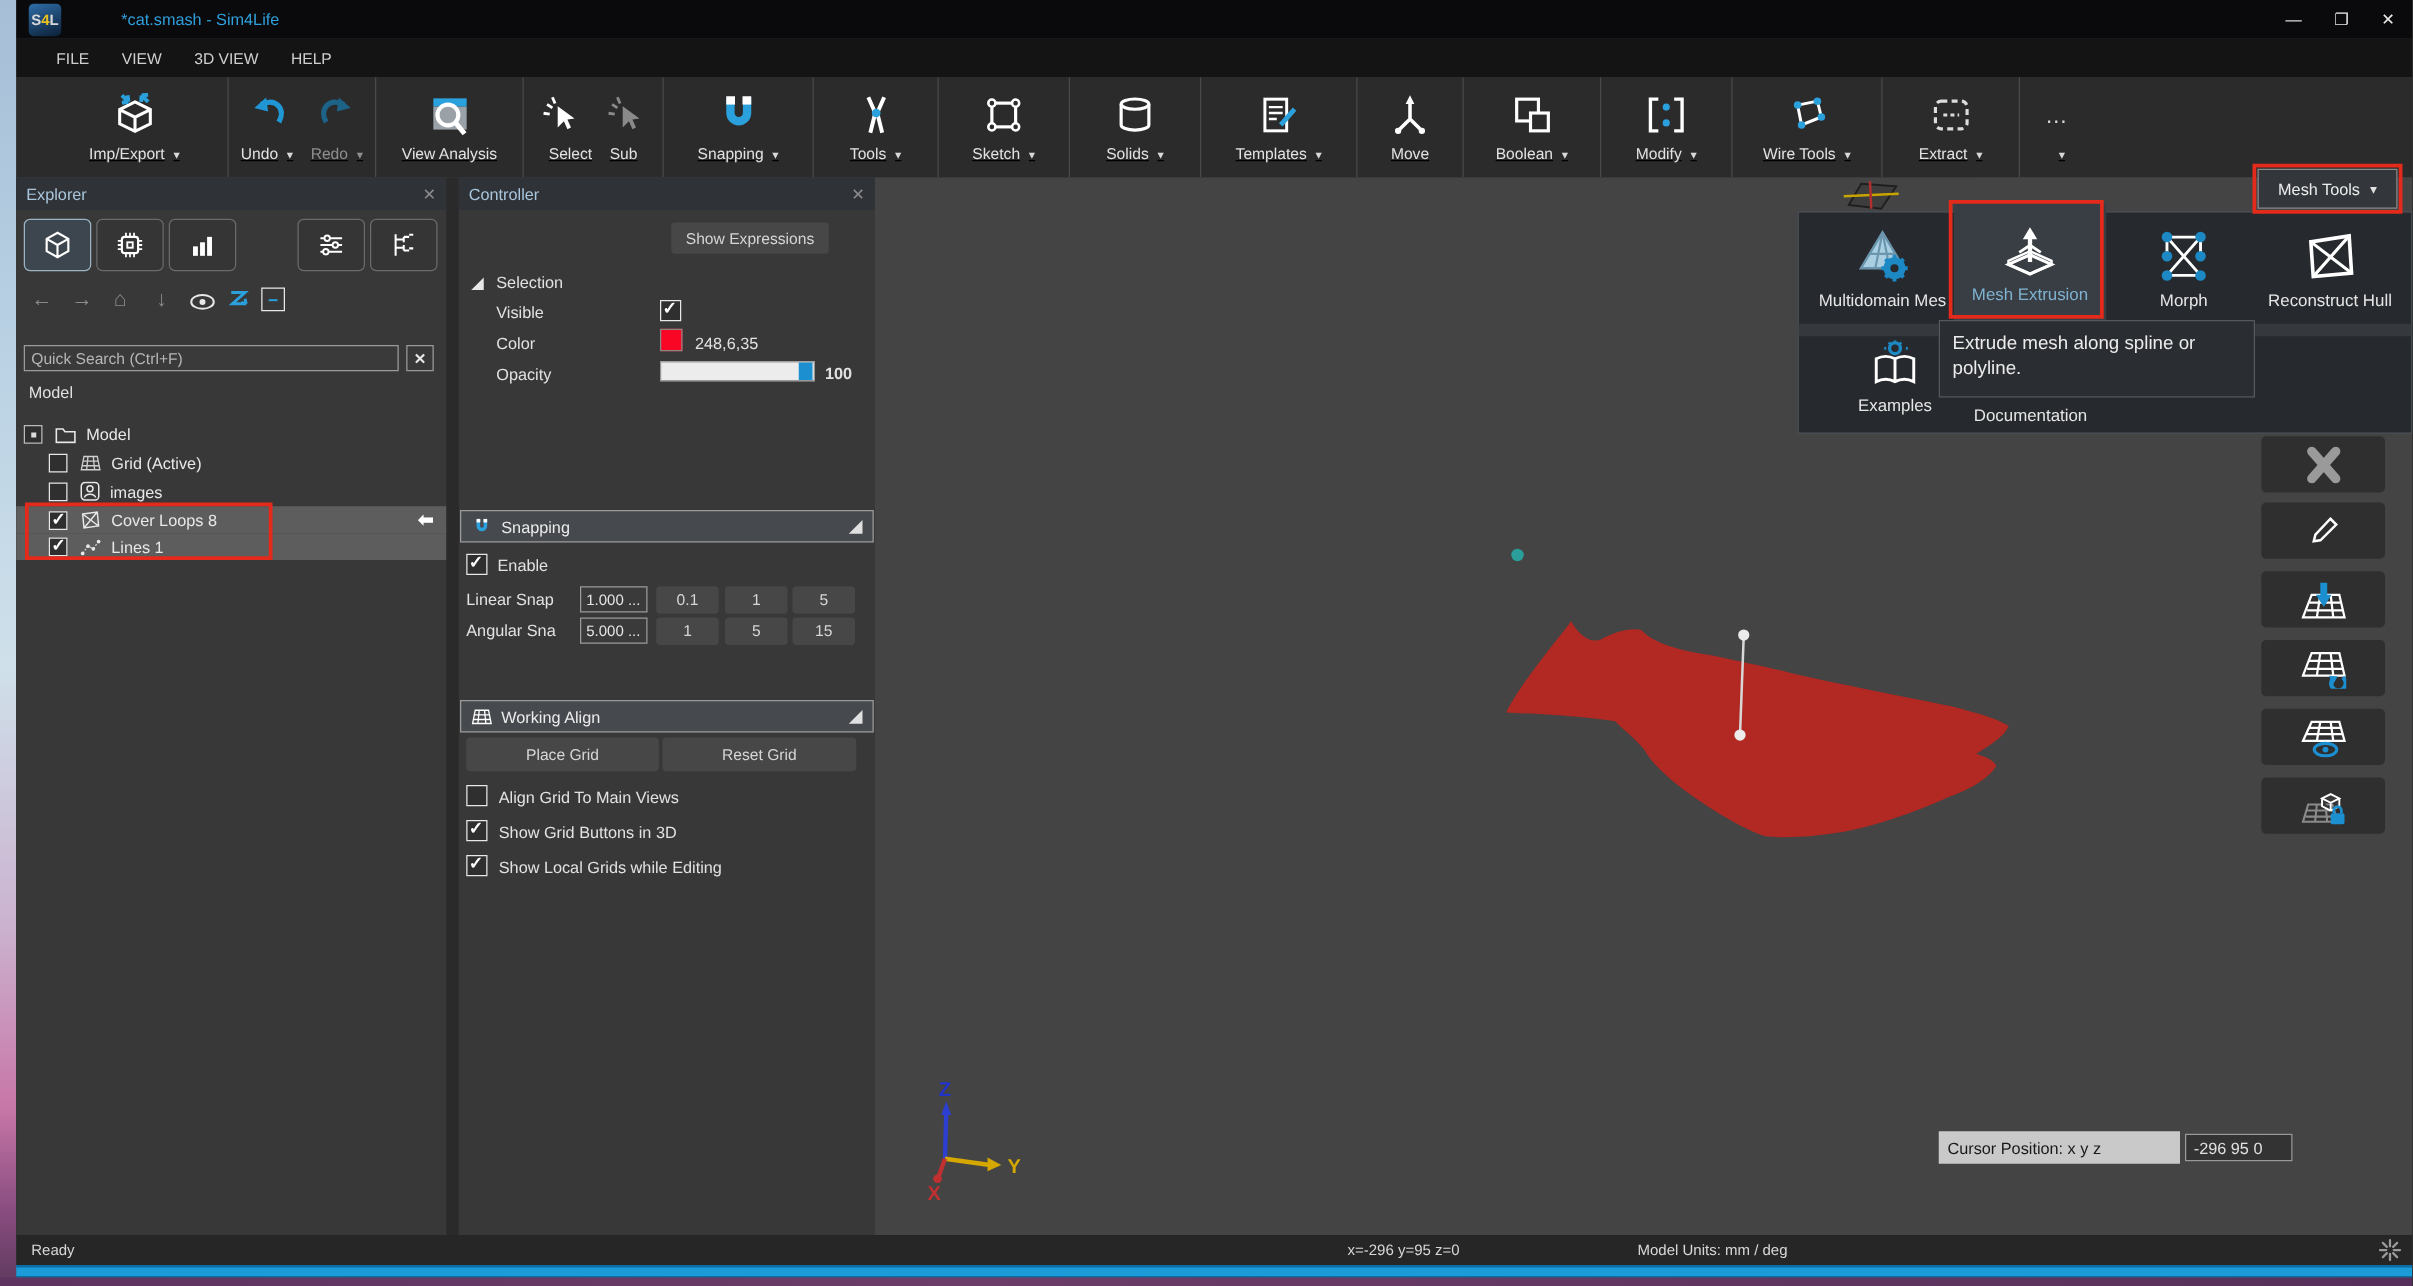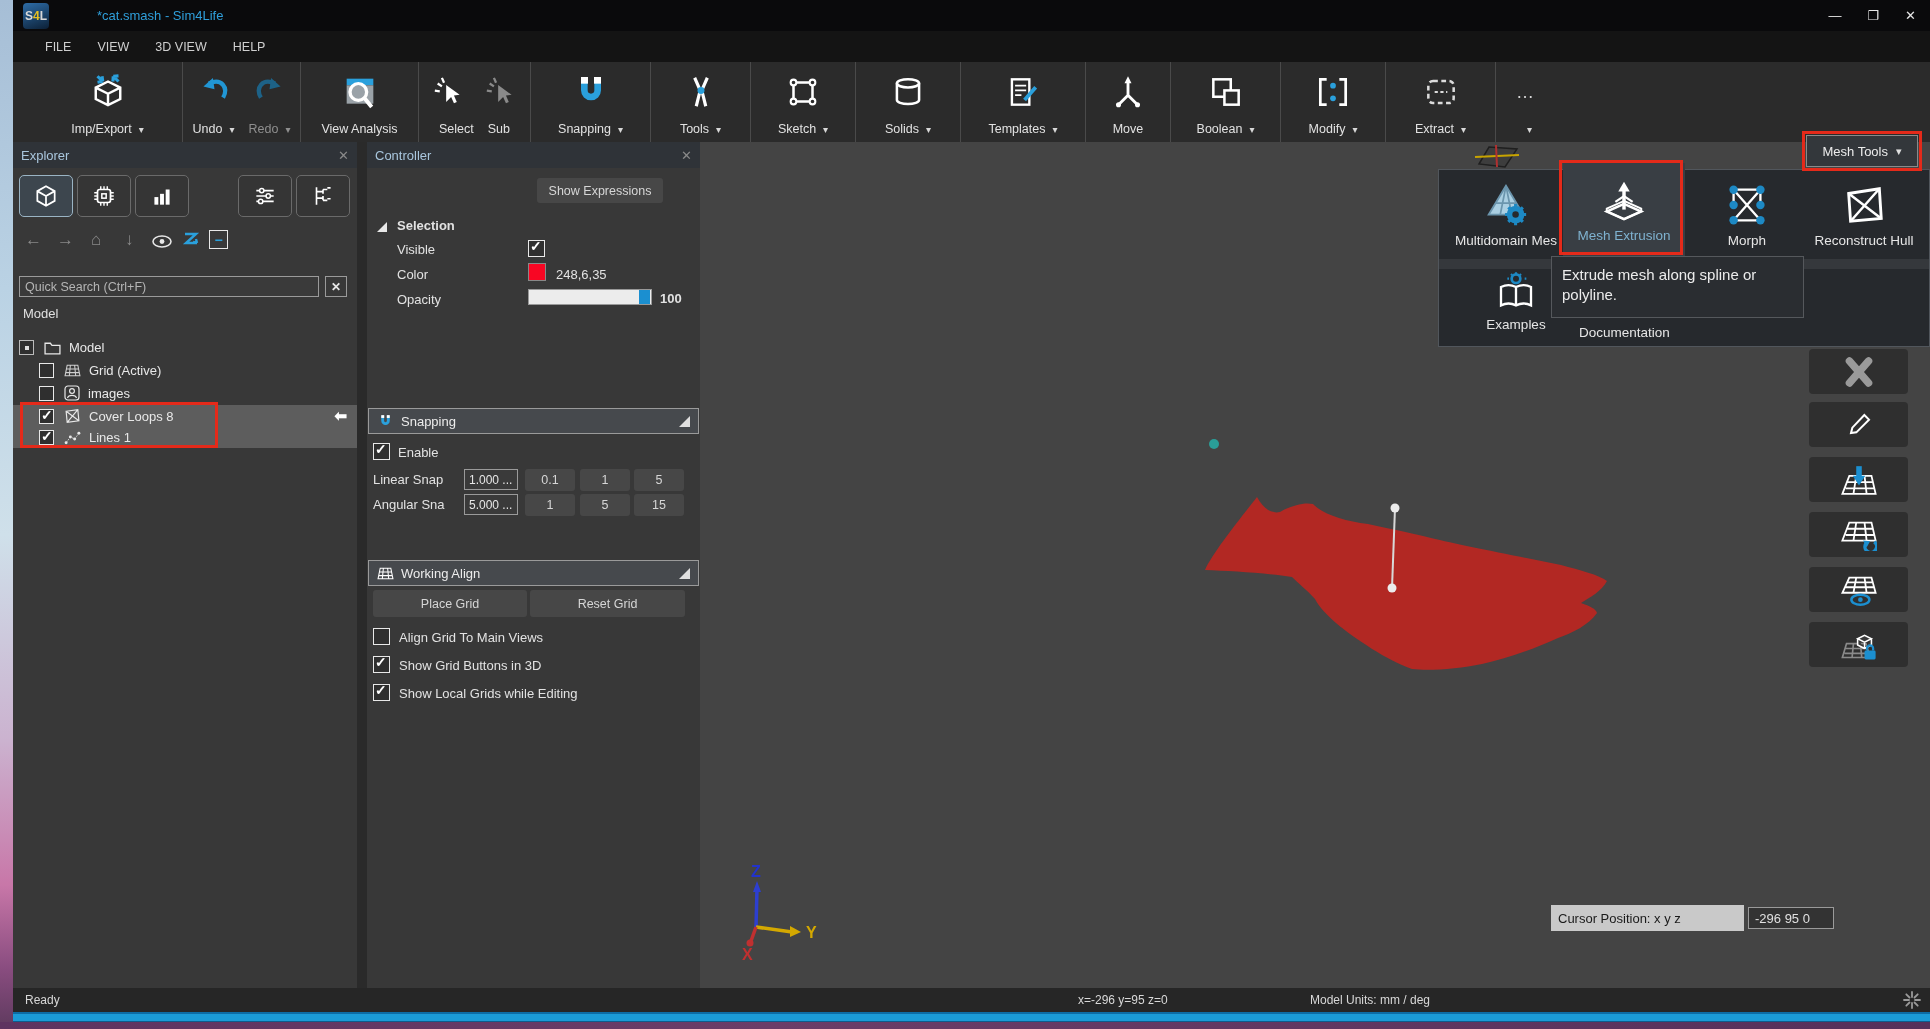--- a/index.html
+++ b/index.html
@@ -19,21 +19,21 @@
   .wbtns { margin-left:auto; display:flex; gap:26px; margin-right:14px; color:#e8e8e8; font-size:13px; }
   .wbtns span { cursor:default; }
   .menubar { position:absolute; left:0; top:31px; width:100%; height:31px; background:#141414; display:flex; align-items:center; gap:26px; padding-left:32px; }
   .menubar .mi { color:#cfcfcf; font-size:12.5px; }
 
   
   .toolbar { position:absolute; left:0; top:62px; width:100%; height:80px; background:#2b2b2b; display:flex; padding-left:20px; }
   .tgroup { display:flex; flex-direction:column; align-items:center; border-right:1px solid #4a4a4a; padding-top:6px; }
   .tgroup.nosep { border-right:none; }
   .trow { flex:1; display:flex; align-items:center; justify-content:center; gap:18px; width:100%; }
-  .tlabels { height:26px; display:flex; align-items:center; justify-content:center; gap:14px; width:100%; }
+  .tlabels { height:26px; display:flex; justify-content:center; gap:14px; width:100%;text-decoration:underline; }
   .tlabel { color:#e2e2e2; font-size:12.5px; white-space:nowrap; }
   .tlabel.dim { color:#8f8f8f; }
   .dd::after { content:"▾"; font-size:10px; margin-left:7px; color:#d8d8d8; }
   .dim.dd::after { color:#8f8f8f; }
 
   
   .body { position:absolute; left:0; top:142px; width:1568px; height:846px; background:#2a2a2a; }
   .panel { position:absolute; top:0; height:846px; background:#383838; }
   .explorer { left:0; width:344px; }
   .controller { left:354px; width:333px; }
@@ -281,20 +281,34 @@
           <circle cx="12" cy="8" r="1.8" fill="#2aa0dc"></circle>
               <circle cx="12" cy="16" r="1.8" fill="#2aa0dc"></circle>
             </svg>
           </div>
         <div class="tlabels">
             <span class="tlabel dd">Modify</span>
           </div>
       </div>
 
 
+      <div class="tgroup" style="width:120px">
+        <div class="trow">
+            <svg width="38" height="38" viewBox="0 0 24 24">
+          <path d="M7 7 L17 5 L19 13 L9 17 Z M7 7 L9 17" fill="none" stroke="#fff" stroke-width="1.5"></path>
+          <circle cx="7" cy="7" r="1.9" fill="#2aa0dc"></circle>
+              <circle cx="17" cy="5" r="1.9" fill="#2aa0dc"></circle>
+          <circle cx="19" cy="13" r="1.9" fill="#2aa0dc"></circle>
+              <circle cx="9" cy="17" r="1.9" fill="#2aa0dc"></circle>
+            </svg>
+          </div>
+        <div class="tlabels">
+            <span class="tlabel dd">Wire Tools</span>
+          </div>
+      </div>
 
       <div class="tgroup" style="width:110px">
         <div class="trow">
             <svg width="38" height="38" viewBox="0 0 24 24">
           <rect x="4" y="5" width="16" height="14" rx="3" fill="none" stroke="#dcdcdc" stroke-width="1.6" stroke-dasharray="3 2.2"></rect>
           <path d="M8 12 h8" stroke="#dcdcdc" stroke-width="1.4" stroke-dasharray="2 1.6"></path>
             </svg>
           </div>
         <div class="tlabels">
             <span class="tlabel dd">Extract</span>
@@ -416,21 +430,21 @@
 
       <div class="panel controller">
         <div class="phead">
           <span>Controller</span>
           <span class="x">✕</span>
         </div>
 
         <div class="btn" style="position:absolute;left:170px;top:36px;width:126px;height:25px">Show Expressions</div>
 
         <div style="position:absolute;left:10px;top:80px;width:0;height:0;border-left:10px solid transparent;border-bottom:10px solid #e8e8e8"></div>
-        <div class="ctl-label" style="left:30px;top:76px;font-weight:bold">Selection</div>
+        <div class="ctl-label" style="left:30px;top:76px;font-weight:normal">Selection</div>
 
         <div class="ctl-label" style="left:30px;top:100px">Visible</div>
         <span class="cb checked" style="position:absolute;left:161px;top:98px;width:17px;height:17px"></span>
 
         <div class="ctl-label" style="left:30px;top:125px">Color</div>
         <span style="position:absolute;left:161px;top:121px;width:18px;height:18px;background:#f80623;border:1px solid #888"></span>
         <div class="ctl-label" style="left:189px;top:125px">248,6,35</div>
 
         <div class="ctl-label" style="left:30px;top:150px">Opacity</div>
         <div style="position:absolute;left:161px;top:147px;width:124px;height:16px;background:#ececec;border:1px solid #999">

